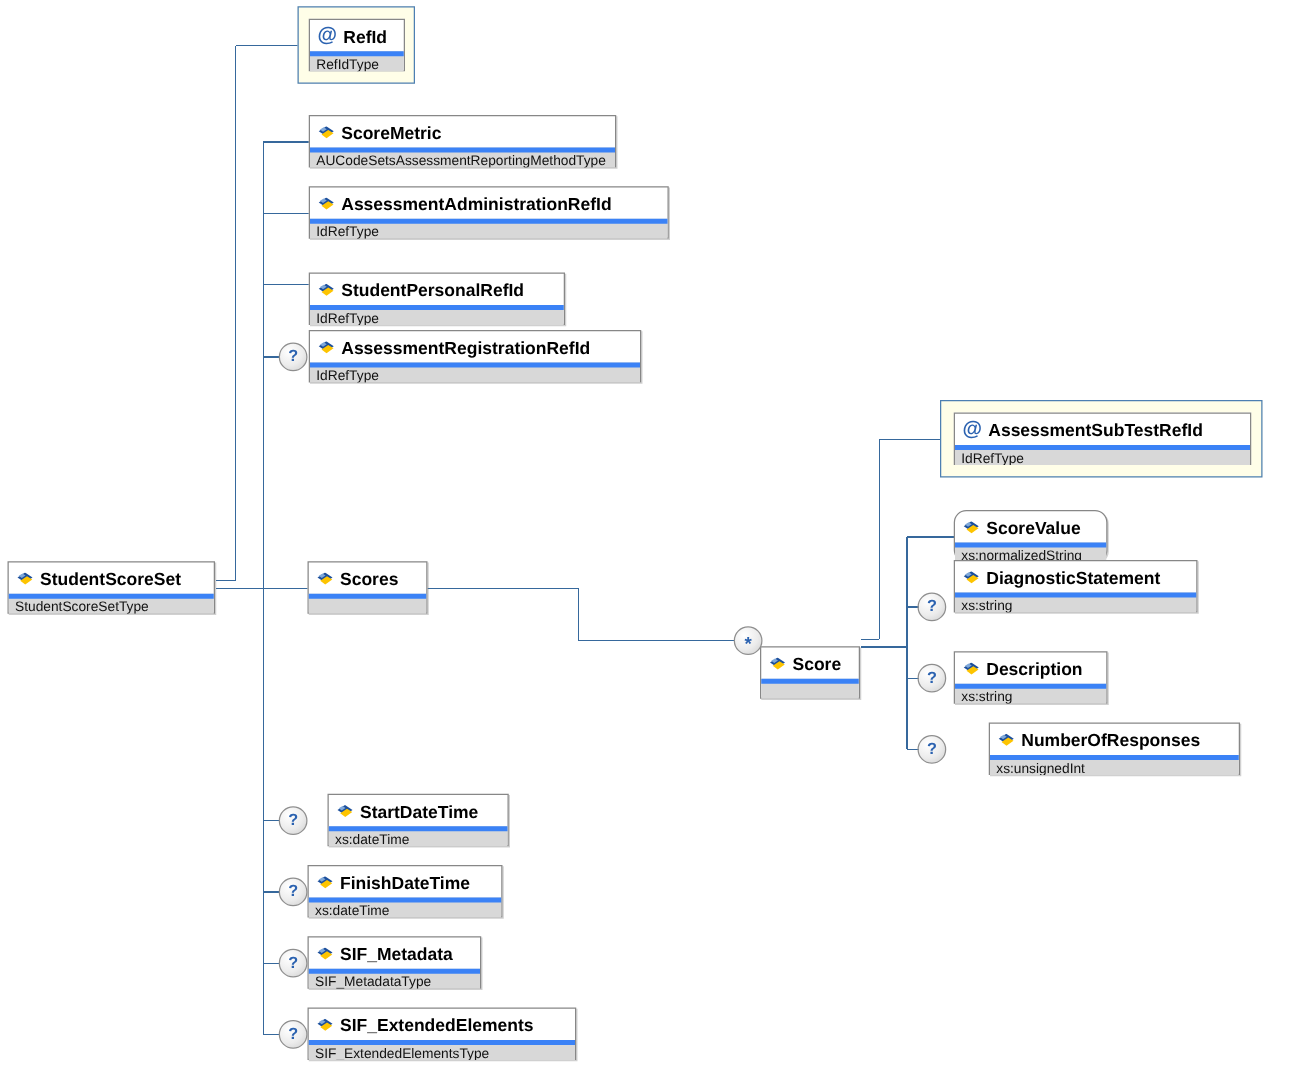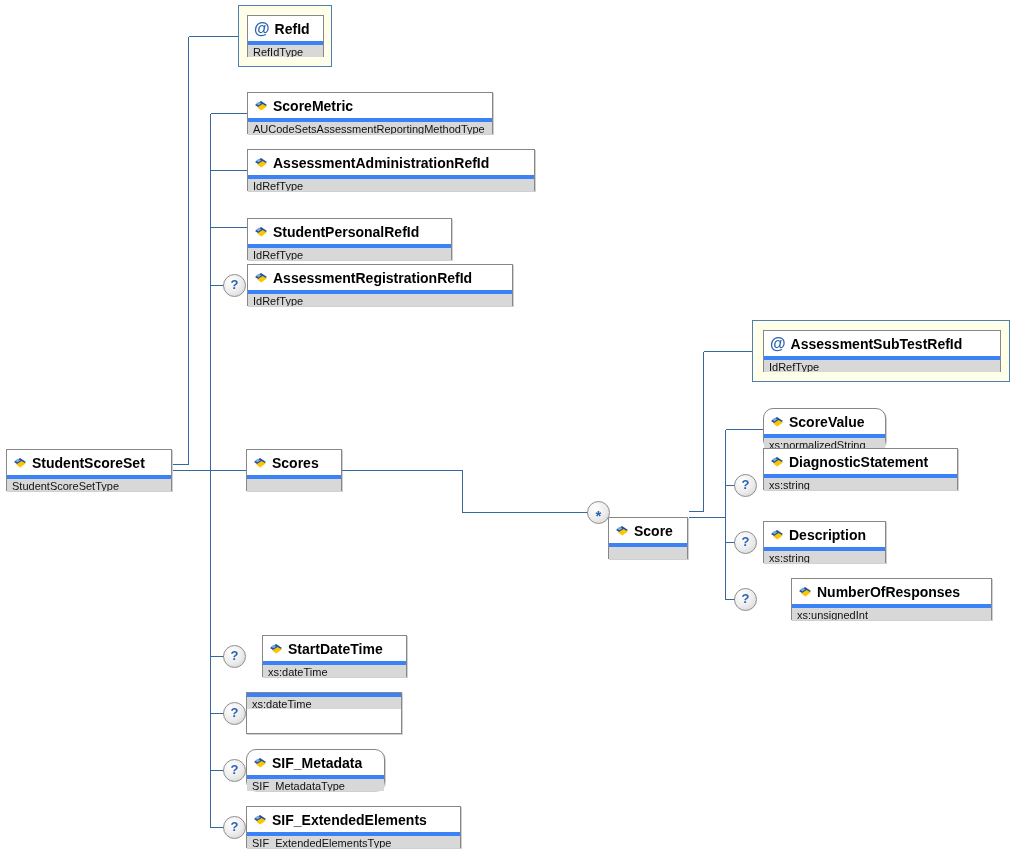--- a/index.html
+++ b/index.html
@@ -183,25 +183,33 @@
         <path d="M2 2.6 L5 0.8 L7.4 2.4 L4.4 4.4 Z" fill="#7fa8d9"></path>
         <path d="M3.2 6.6 L8.6 2.9 L12.8 5.6 L7.2 9.6 Z" fill="#fdc400"></path>
       </svg>
       <span>StartDateTime</span>
     </div>
     <div class="type">xs:dateTime</div>
   </div>
   <div class="circ" style="left:223px;top:645px;">?</div>
 
   <div class="node" style="left:246px;top:692px;width:156px;">
+    <div class="title">
+      <svg class="el-icon" width="14" height="11" viewBox="0 0 14 11">
+        <path d="M7 0 L13 4 L7 8 L1 4 Z" fill="#1c4f9c"></path>
+        <path d="M2 2.6 L5 0.8 L7.4 2.4 L4.4 4.4 Z" fill="#7fa8d9"></path>
+        <path d="M3.2 6.6 L8.6 2.9 L12.8 5.6 L7.2 9.6 Z" fill="#fdc400"></path>
+      </svg>
+      <span>FinishDateTime</span>
+    </div>
     <div class="type">xs:dateTime</div>
   </div>
   <div class="circ" style="left:223px;top:702px;">?</div>
 
-  <div class="node" style="left:246px;top:749px;width:139px;border-radius:10px;">
+  <div class="node" style="left:246px;top:749px;width:139px;">
     <div class="title">
       <svg class="el-icon" width="14" height="11" viewBox="0 0 14 11">
         <path d="M7 0 L13 4 L7 8 L1 4 Z" fill="#1c4f9c"></path>
         <path d="M2 2.6 L5 0.8 L7.4 2.4 L4.4 4.4 Z" fill="#7fa8d9"></path>
         <path d="M3.2 6.6 L8.6 2.9 L12.8 5.6 L7.2 9.6 Z" fill="#fdc400"></path>
       </svg>
       <span>SIF_Metadata</span>
     </div>
     <div class="type">SIF_MetadataType</div>
   </div>

